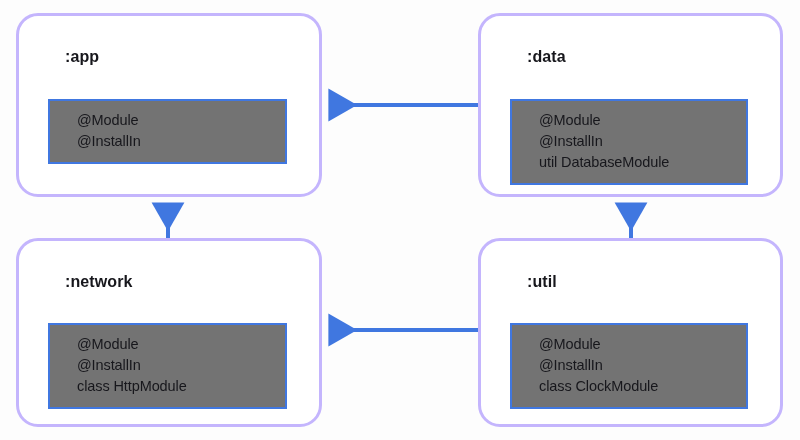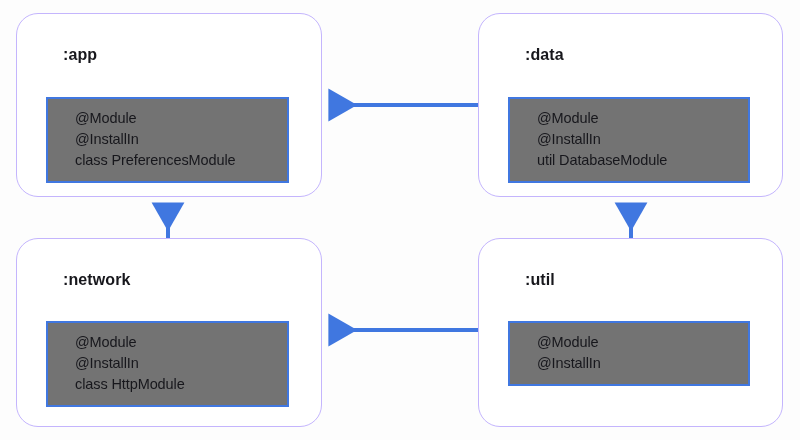--- a/index.html
+++ b/index.html
@@ -23,21 +23,21 @@
     left: 0;
     top: 0;
     width: 800px;
     height: 440px;
     pointer-events: none;
   }
   .module-node {
     position: absolute;
     box-sizing: border-box;
     background: #ffffff;
-    border: 1px solid #c4b5fd;
+    border: 3px solid #c4b5fd;
     border-radius: 22px;
     z-index: 2;
   }
   .module-title {
     position: absolute;
     left: 46px;
     top: 32px;
     font-size: 16px;
     font-weight: bold;
     color: #17171c;
@@ -92,21 +92,20 @@
     <line x1="168" y1="239" x2="168" y2="204" stroke="#4077e0" stroke-width="4" marker-end="url(#arrow-up)"></line>
 
     <line x1="631" y1="239" x2="631" y2="204" stroke="#4077e0" stroke-width="4" marker-end="url(#arrow-up)"></line>
   </svg>
 
   <div class="module-node" id="node-app">
     <div class="module-title">:app</div>
     <div class="code-box">
       <div class="code-line">@Module</div>
       <div class="code-line">@InstallIn</div>
-      <div class="code-line">class PreferencesModule</div>
     </div>
   </div>
 
   <div class="module-node" id="node-data">
     <div class="module-title">:data</div>
     <div class="code-box">
       <div class="code-line">@Module</div>
       <div class="code-line">@InstallIn</div>
       <div class="code-line">util DatabaseModule</div>
     </div>
@@ -119,16 +118,17 @@
       <div class="code-line">@InstallIn</div>
       <div class="code-line">class HttpModule</div>
     </div>
   </div>
 
   <div class="module-node" id="node-util">
     <div class="module-title">:util</div>
     <div class="code-box">
       <div class="code-line">@Module</div>
       <div class="code-line">@InstallIn</div>
+      <div class="code-line">class ClockModule</div>
     </div>
   </div>
 
 </div>
 
 </body></html>

